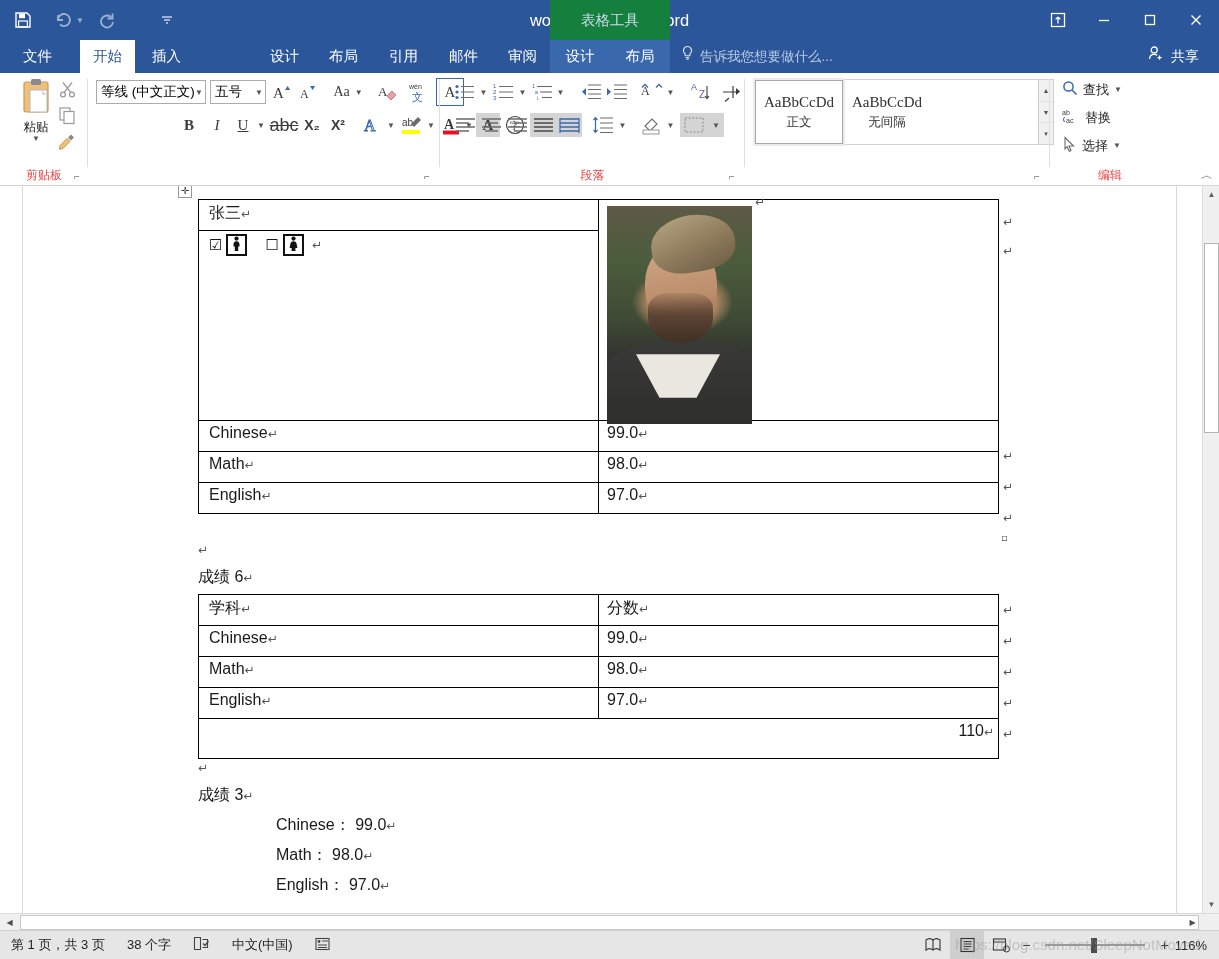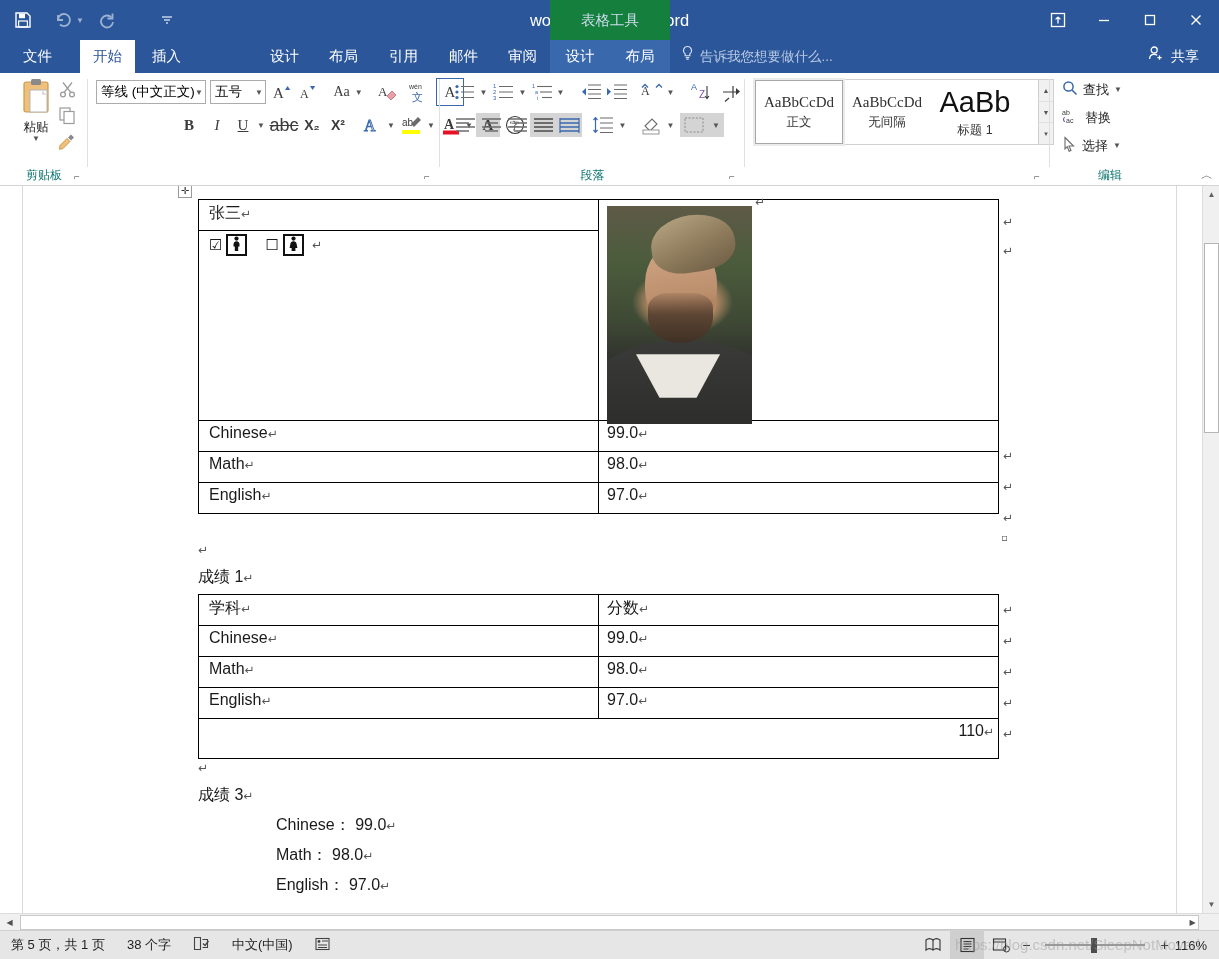--- a/index.html
+++ b/index.html
@@ -70,21 +70,21 @@
   .ribbon {
     position: absolute; top: 73px; left: 0; width: 1219px; height: 113px;
     background: #ffffff; border-bottom: 1px solid #d4d4d4;
   }
   .group { position: absolute; top: 0; height: 113px; }
   .group-sep {
     position: absolute; top: 6px; width: 1px; height: 88px; background: #e0e0e0;
   }
   .group-label {
     position: absolute; bottom: 2px; width: 100%;
-    text-align: center; font-size: 12px; color: #0f766e;
+    text-align: center; font-size: 12px; color: #ef4444;
   }
   .dlg-launcher {
     position: absolute; bottom: 3px; right: 4px;
     width: 12px; height: 12px; color: #777777; font-size: 10px;
   }
 
   
   .paste-btn {
     position: absolute; left: 8px; top: 4px; width: 56px; height: 84px;
     display: flex; flex-direction: column; align-items: center;
@@ -629,24 +629,20 @@
 
     <div class="group" style="left:745px; width:305px;">
       <div class="stylebox" style="left:9px;">
         <div class="stylecard active">
           <span class="sc-sample" style="font-size:15px;">AaBbCcDd</span>
           <span class="sc-name">正文</span>
         </div>
         <div class="stylecard">
           <span class="sc-sample" style="font-size:15px;">AaBbCcDd</span>
           <span class="sc-name">无间隔</span>
-        </div>
-        <div class="stylecard">
-          <span class="sc-sample" style="font-size:29px; font-family:'Liberation Sans',sans-serif; color:#111;">AaBb</span>
-          <span class="sc-name">标题 1</span>
         </div>
       </div>
       <div class="style-scroll" style="left:294px;">
         <div class="ss-btn">▲</div>
         <div class="ss-btn">▼</div>
         <div class="ss-btn" style="border-bottom:none;">▾</div>
       </div>
       <div class="dlg-launcher">⌐</div>
       <div class="group-sep" style="right:0;"></div>
     </div>
@@ -753,21 +749,21 @@
       <span class="endmark" style="left:980px; top:29px;">↵</span>
       <span class="endmark" style="left:980px; top:58px;">↵</span>
       <span class="endmark" style="left:980px; top:263px;">↵</span>
       <span class="endmark" style="left:980px; top:294px;">↵</span>
       <span class="endmark" style="left:980px; top:325px;">↵</span>
       <span class="endmark" style="left:978px; top:346px; font-size:10px;">▫</span>
 
       <span class="endmark" style="left:175px; top:357px;">↵</span>
 
       <div class="doctext" style="left:175px; top:381px;">
-        <span>成绩 1</span><span class="pmark">↵</span>
+        <span>成绩 6</span><span class="pmark">↵</span>
       </div>
 
       <table class="tbl" style="left:175px; top:408px; width:800px;">
         <colgroup>
             <col style="width:400px;">
             <col style="width:400px;">
           </colgroup>
         <tbody>
             <tr style="height:31px;">
           <td><span>学科</span><span class="pmark">↵</span></td>
@@ -822,21 +818,21 @@
     <div class="vs-btn" style="bottom:0;">▼</div>
   </div>
 
   <div class="hscroll">
     <div class="hs-btn" style="left:0;">◀</div>
     <div class="hs-track"></div>
     <div class="hs-btn" style="right:17px;">▶</div>
   </div>
 
   <div class="statusbar">
-    <div class="sb-item">第 5 页，共 1 页</div>
+    <div class="sb-item">第 1 页，共 3 页</div>
     <div class="sb-item">38 个字</div>
     <div class="sb-item">
       <span>
         <svg width="17" height="15" viewBox="0 0 17 15">
             <path d="M1.5 1.5h6v12h-6z" fill="none" stroke="#444" stroke-width="1.1"></path>
             <path d="M9.5 3.5h5v8h-5" fill="none" stroke="#444" stroke-width="1.1"></path>
             <path d="M10 7.5l2 2 3.5-4.5" stroke="#444" stroke-width="1.3" fill="none"></path>
           </svg>
       </span>
     </div>

